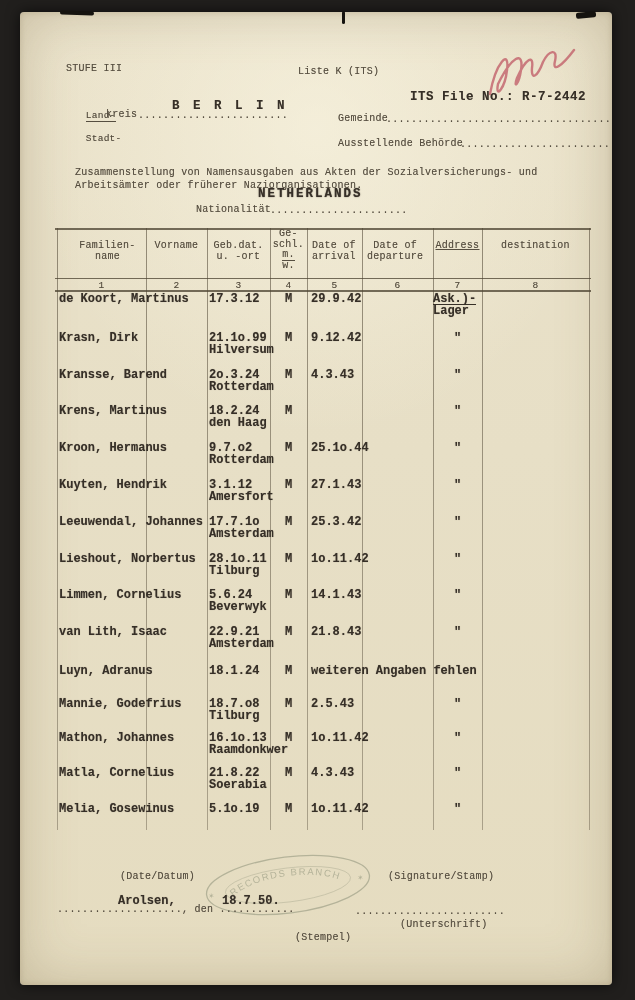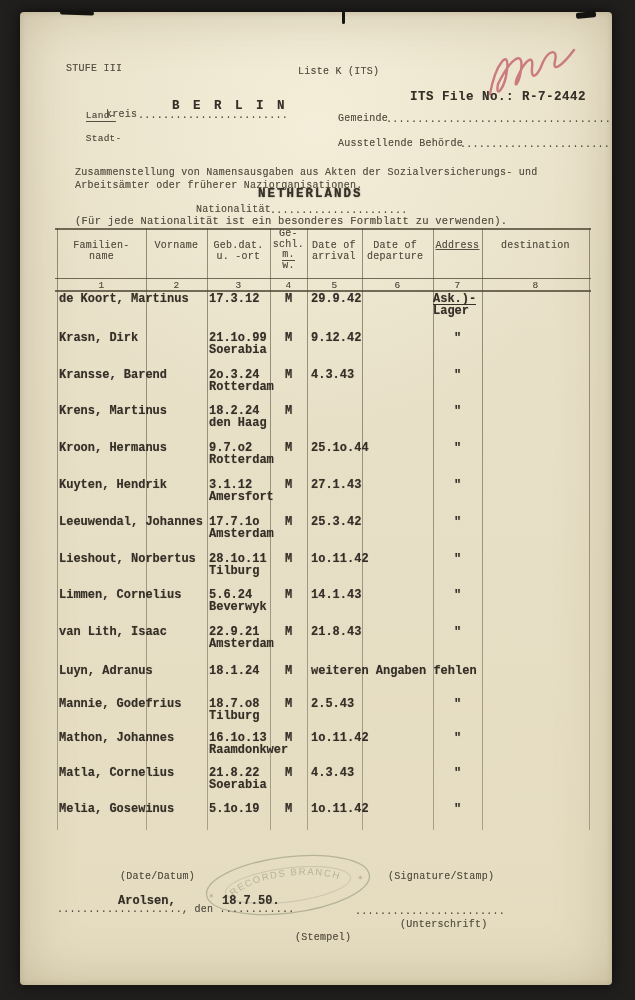--- a/index.html
+++ b/index.html
@@ -59,36 +59,35 @@
 
   <span class="t" style="left:318px;top:125px">Ausstellende Behörde</span>
   <span class="t" style="left:440px;top:126px">........................</span>
 
   <span class="t" style="left:55px;top:154px">Zusammenstellung von Namensausgaben aus Akten der Sozialversicherungs- und</span>
   <span class="t" style="left:55px;top:167px">Arbeitsämter oder früherer Naziorganisationen.</span>
 
   <span class="t big" style="left:238px;top:176px;letter-spacing:2px;text-shadow:0 0 1.2px rgba(40,34,28,.8)">NETHERLANDS</span>
   <span class="t" style="left:176px;top:191px">Nationalität</span>
   <span class="t" style="left:250px;top:192px">......................</span>
-  <span class="t" style="left:55px;top:203px;font-size:10.5px">(Für jede Nationalität ist ein besonderes Formblatt zu verwenden).</span>
 
   <div id="tbl">
       <div class="vline" style="left: 0px; height: 602px;"></div>
       <div class="vline" style="left: 89px; height: 602px;"></div>
       <div class="vline" style="left: 150px; height: 602px;"></div>
       <div class="vline" style="left: 213px; height: 602px;"></div>
       <div class="vline" style="left: 250px; height: 602px;"></div>
       <div class="vline" style="left: 305px; height: 602px;"></div>
       <div class="vline" style="left: 376px; height: 602px;"></div>
       <div class="vline" style="left: 425px; height: 602px;"></div>
       <div class="vline" style="left: 532px; height: 602px;"></div>
       <div class="hline" style="top: 0px; height: 2.2px;"></div>
       <div class="hline" style="top: 50px; height: 1.3px;"></div>
       <div class="hline" style="top: 62px; height: 2.4px;"></div>
-      <div class="t hcell ctr" style="left: 0px; top: 13px; width: 89px;"><div>Familien-</div><div>name</div></div>
+      <div class="t hcell ctr" style="left: 0px; top: 13px; width: 89px; padding-left: 6px;"><div>Familien-</div><div>name</div></div>
       <div class="t hcell ctr" style="left: 89px; top: 13px; width: 61px;"><div>Vorname</div></div>
       <div class="t hcell ctr" style="left: 150px; top: 13px; width: 63px;"><div>Geb.dat.</div><div>u. -ort</div></div>
       <div class="t hcell ctr" style="left: 213px; top: 1px; width: 37px;"><div>Ge-</div><div>schl.</div><div><span class="u">m.</span></div><div>w.</div></div>
       <div class="t hcell" style="left: 255px; top: 13px; width: auto;"><div>Date of</div><div>arrival</div></div>
       <div class="t hcell" style="left: 310px; top: 13px; width: auto;"><div>Date of</div><div>departure</div></div>
       <div class="t hcell ctr" style="left: 376px; top: 13px; width: 49px; text-decoration: underline;"><div>Address</div></div>
       <div class="t hcell ctr" style="left: 425px; top: 13px; width: 107px;"><div>destination</div></div>
       <div class="t ctr" style="left: 0px; top: 51px; width: 89px; font-size: 9.5px;">1</div>
       <div class="t ctr" style="left: 89px; top: 51px; width: 61px; font-size: 9.5px;">2</div>
       <div class="t ctr" style="left: 150px; top: 51px; width: 63px; font-size: 9.5px;">3</div>
@@ -100,21 +99,21 @@
       <div class="" style="position: absolute; left: 0px; top: 66px; width: 532px;">
         <div class="t b cell" style="left: 2px;">de Koort, Martinus</div>
         <div class="t b cell pre" style="left: 152px;">17.3.12</div>
         <div class="t b cell ctr" style="left: 213px; width: 37px;">M</div>
         <div class="t b cell" style="left: 254px; white-space: pre;">29.9.42</div>
         <div class="t b cell" style="left: 376px; width: 49px;"><div><span class="u">Ask.)-</span></div><div>Lager</div></div>
       </div>
       <div class="" style="position: absolute; left: 0px; top: 105px; width: 532px;">
         <div class="t b cell" style="left: 2px;">Krasn, Dirk</div>
         <div class="t b cell pre" style="left: 152px;">21.1o.99
-Soerabia</div>
+Hilversum</div>
         <div class="t b cell ctr" style="left: 213px; width: 37px;">M</div>
         <div class="t b cell" style="left: 254px; white-space: pre;">9.12.42</div>
         <div class="t b cell ctr" style="left: 376px; width: 49px;"><div>"</div></div>
       </div>
       <div class="" style="position: absolute; left: 0px; top: 142px; width: 532px;">
         <div class="t b cell" style="left: 2px;">Kransse, Barend</div>
         <div class="t b cell pre" style="left: 152px;">2o.3.24
 Rotterdam</div>
         <div class="t b cell ctr" style="left: 213px; width: 37px;">M</div>
         <div class="t b cell" style="left: 254px; white-space: pre;">4.3.43</div>

